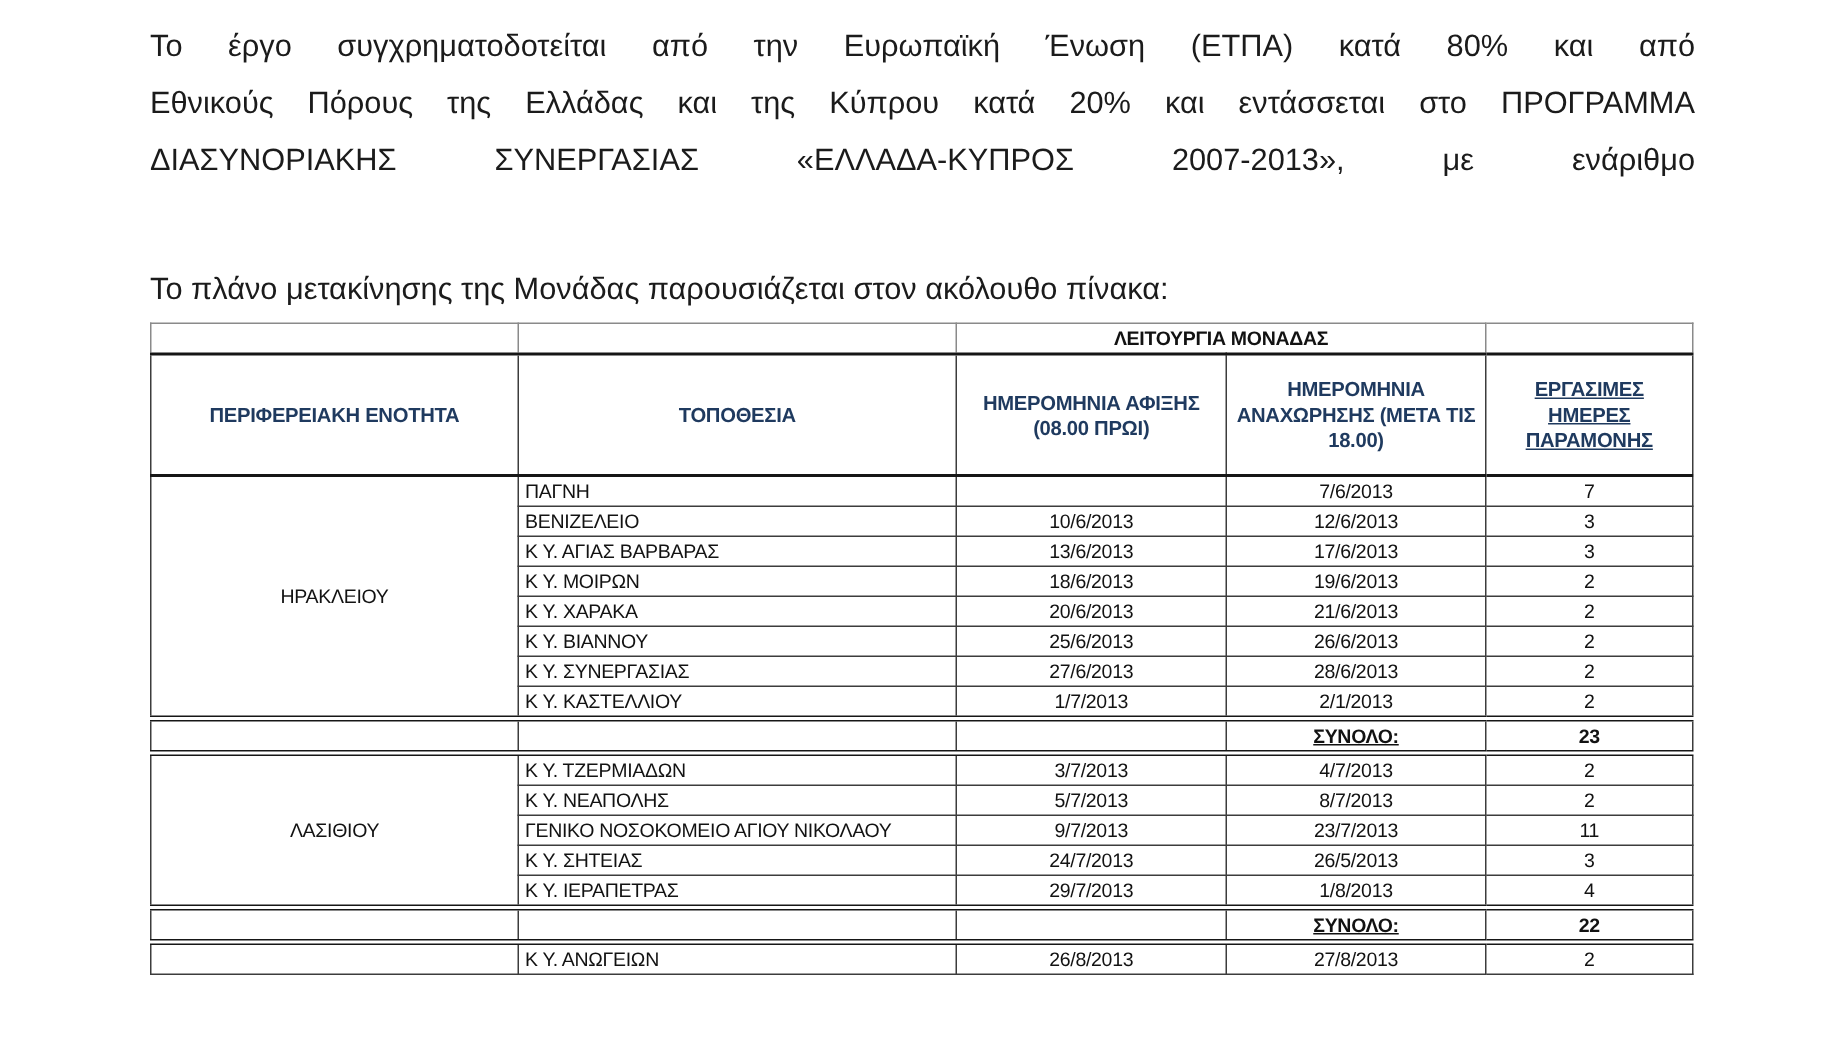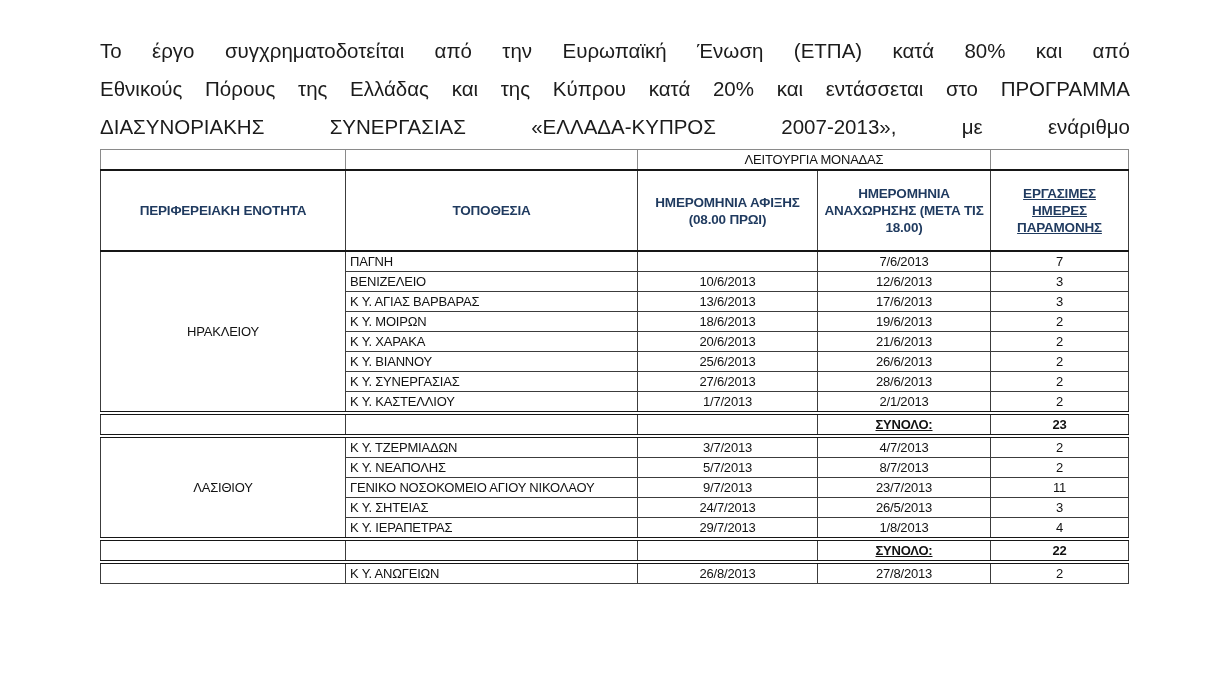--- a/index.html
+++ b/index.html
@@ -4,21 +4,21 @@
 <style>
   html, body {
     margin: 0; padding: 0;
     width: 1228px; height: 691px;
     background: #ffffff;
     overflow: hidden;
     font-family: "Liberation Sans", "DejaVu Sans", sans-serif;
   }
   .doc {
     position: absolute;
-    left: 100px; top: 32px;
+    left: 100px; top: 12px;
     width: 1030px;
   }
   .intro-line {
     font-size: 20.5px;
     line-height: 38px;
     color: #1b1b1b;
     text-align: justify;
     text-align-last: justify;
     white-space: normal;
     overflow: hidden;
@@ -43,21 +43,21 @@
     font-size: 13px;
     line-height: 15px;
     color: #121212;
     letter-spacing: -0.2px;
     overflow: hidden;
     vertical-align: middle;
   }
   tr.top-row td { border-color: #8a8a8a; border-bottom: 2.5px solid #161616; }
   td.span-header {
     color: #1f3a5f;
-    font-weight: 400;
+    font-weight: 700;
     text-align: center;
     font-size: 13.5px;
   }
   tr.header-row th {
     color: #1f3a5f;
     font-weight: 700;
     text-align: center;
     white-space: normal;
     line-height: 17px;
     height: 79px;
@@ -79,20 +79,21 @@
 <body>
 
 <div class="doc">
 
   <div>
     <div class="intro-line">Το έργο συγχρηματοδοτείται από την Ευρωπαϊκή Ένωση (ΕΤΠΑ) κατά 80% και από</div>
     <div class="intro-line">Εθνικούς Πόρους της Ελλάδας και της Κύπρου κατά 20% και εντάσσεται στο ΠΡΟΓΡΑΜΜΑ</div>
     <div class="intro-line">ΔΙΑΣΥΝΟΡΙΑΚΗΣ ΣΥΝΕΡΓΑΣΙΑΣ «ΕΛΛΑΔΑ-ΚΥΠΡΟΣ 2007-2013», με ενάριθμο</div>
   </div>
 
+  <div class="plan-line">Το πλάνο μετακίνησης της Μονάδας παρουσιάζεται στον ακόλουθο πίνακα:</div>
 
   <table class="plan">
     <colgroup>
       <col style="width:245px">
         <col style="width:292px">
         <col style="width:180px">
         <col style="width:173px">
         <col style="width:138px">
     </colgroup>
 

